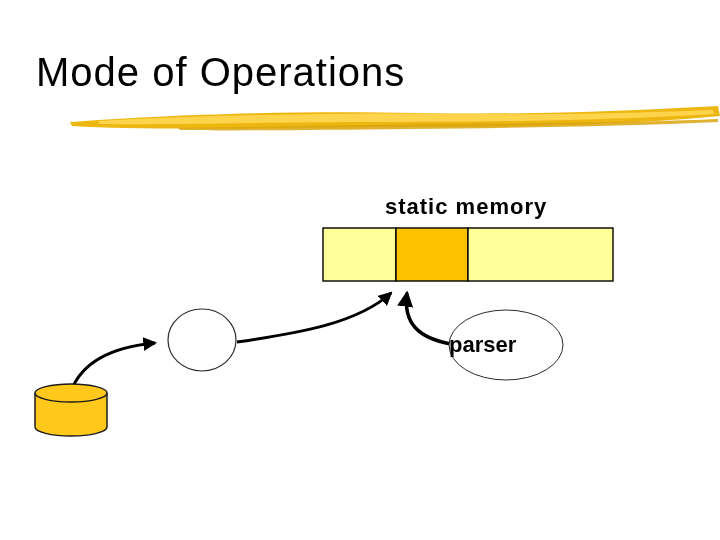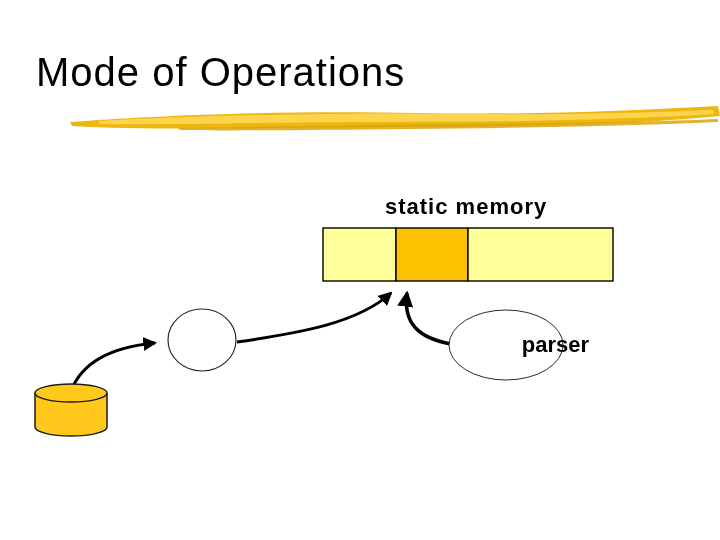--- a/index.html
+++ b/index.html
@@ -60,24 +60,24 @@
     white-space: nowrap;
     z-index: 3;
   }
   .label-static-memory {
     left: 385px;
     top: 194px;
     font-size: 22px;
     letter-spacing: 1px;
   }
   .label-parser {
-    left: 475px;
+    left: 449px;
     top: 332px;
     width: 114px;
-    text-align: right;
+    text-align: left;
     font-size: 22px;
   }
   .label-fread-fwrite {
     left: 137px;
     top: 385px;
     font-size: 21px;
   }
 </style>
 </head>
 <body>

